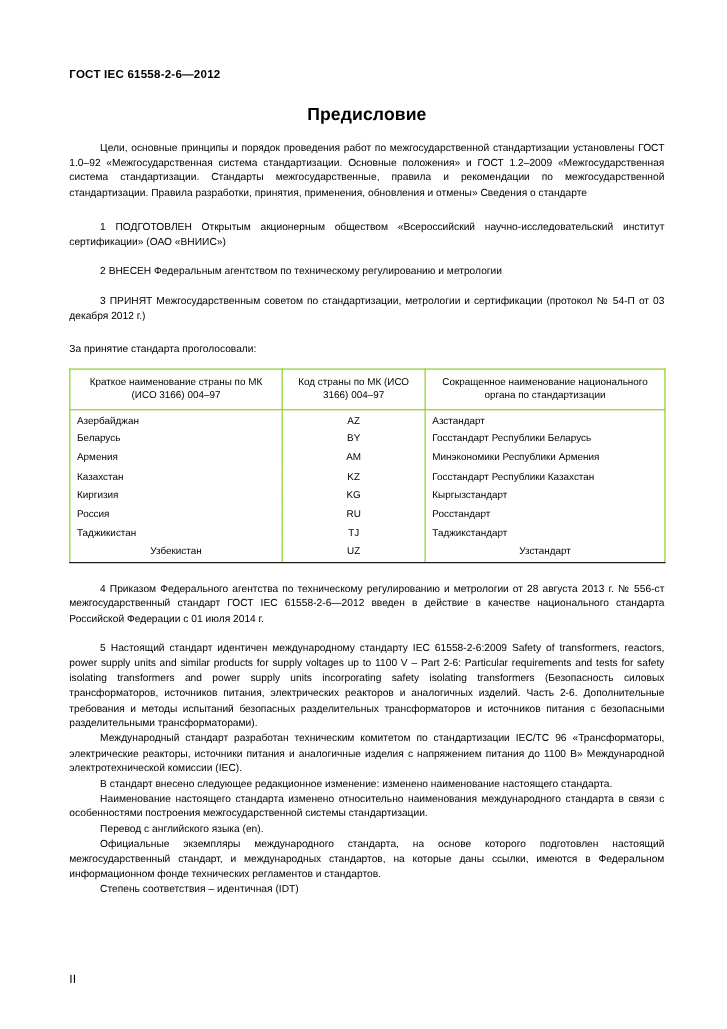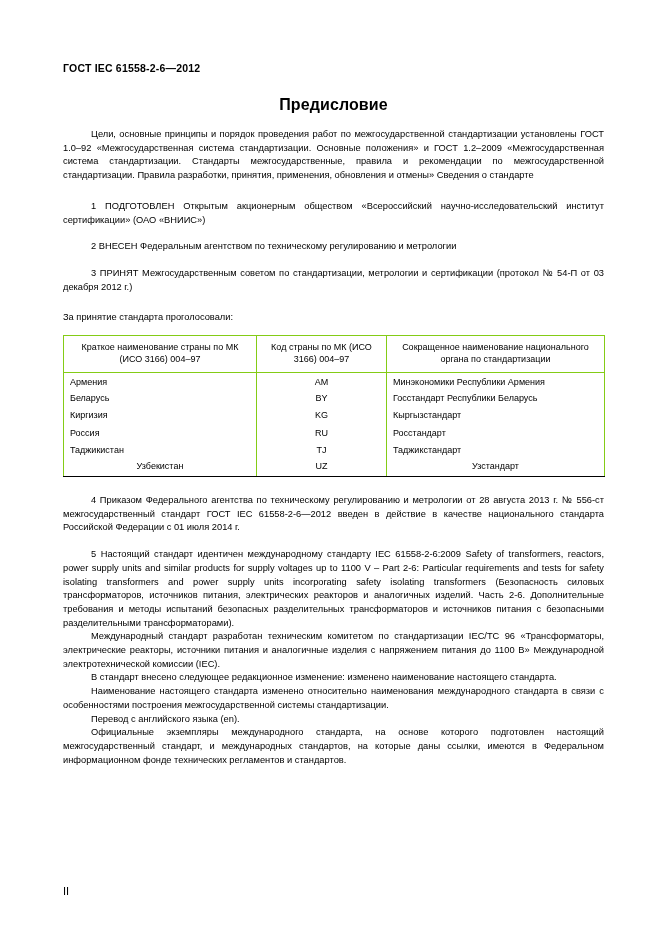--- a/index.html
+++ b/index.html
@@ -128,28 +128,38 @@
     </colgroup>
     <thead>
       <tr>
         <th>Краткое наименование страны по МК (ИСО 3166) 004–97</th>
         <th>Код страны по МК (ИСО 3166) 004–97</th>
         <th>Сокращенное наименование национального органа по стандартизации</th>
       </tr>
     </thead>
     <tbody>
       <tr>
+        <td class="c-name">Азербайджан</td>
+        <td class="c-code">AZ</td>
+        <td class="c-org">Азстандарт</td>
+      </tr>
+      <tr>
+        <td class="c-name">Беларусь</td>
+        <td class="c-code">BY</td>
+        <td class="c-org">Госстандарт Республики Беларусь</td>
+      </tr>
+      <tr>
         <td class="c-name">Армения</td>
         <td class="c-code">AM</td>
         <td class="c-org">Минэкономики Республики Армения</td>
       </tr>
       <tr>
-        <td class="c-name">Беларусь</td>
-        <td class="c-code">BY</td>
-        <td class="c-org">Госстандарт Республики Беларусь</td>
+        <td class="c-name">Казахстан</td>
+        <td class="c-code">KZ</td>
+        <td class="c-org">Госстандарт Республики Казахстан</td>
       </tr>
       <tr>
         <td class="c-name">Киргизия</td>
         <td class="c-code">KG</td>
         <td class="c-org">Кыргызстандарт</td>
       </tr>
       <tr>
         <td class="c-name">Россия</td>
         <td class="c-code">RU</td>
         <td class="c-org">Росстандарт</td>
@@ -178,18 +188,19 @@
   <p class="body-text">Международный стандарт разработан техническим комитетом по стандартизации IEC/TC 96 «Трансформаторы, электрические реакторы, источники питания и аналогичные изделия с напряжением питания до 1100 В» Международной электротехнической комиссии (IEC).</p>
 
   <p class="body-text">В стандарт внесено следующее редакционное изменение: изменено наименование настоящего стандарта.</p>
 
   <p class="body-text">Наименование настоящего стандарта изменено относительно наименования международного стандарта в связи с особенностями построения межгосударственной системы стандартизации.</p>
 
   <p class="body-text">Перевод с английского языка (en).</p>
 
   <p class="body-text">Официальные экземпляры международного стандарта, на основе которого подготовлен настоящий межгосударственный стандарт, и международных стандартов, на которые даны ссылки, имеются в Федеральном информационном фонде технических регламентов и стандартов.</p>
 
+  <p class="body-text">Степень соответствия – идентичная (IDT)</p>
 
   <div class="gap-lg"></div>
 
 
   <div class="page-number">II</div>
 </div>
 
 </body></html>

